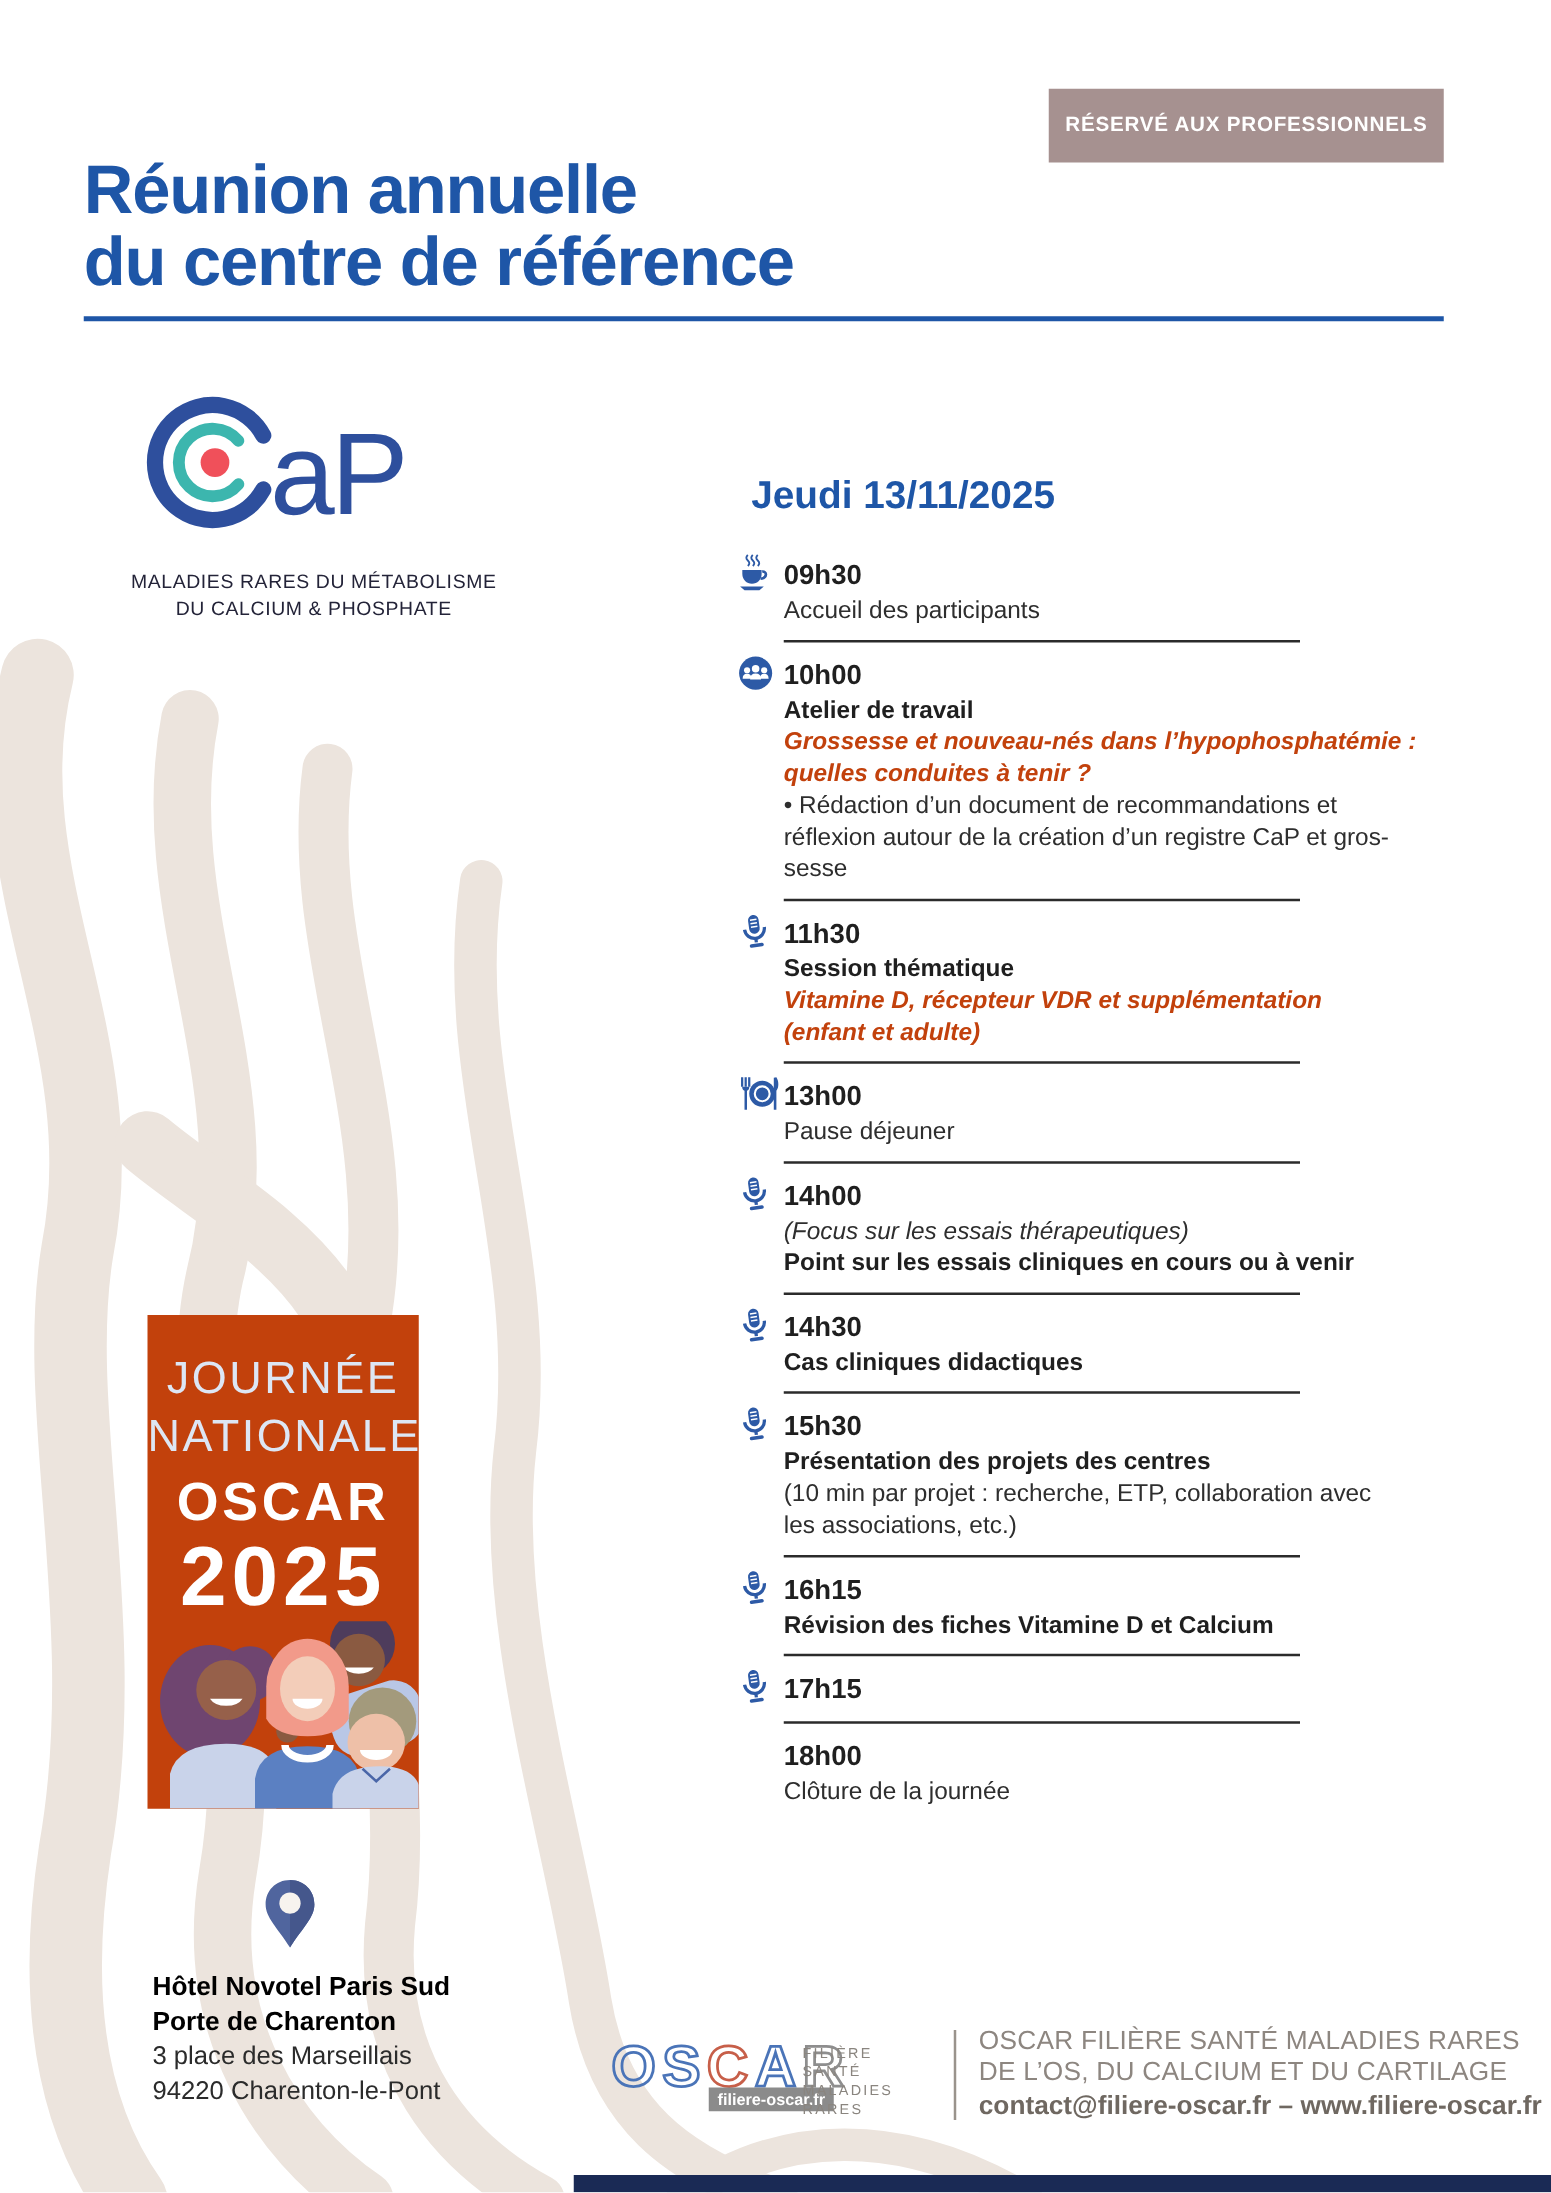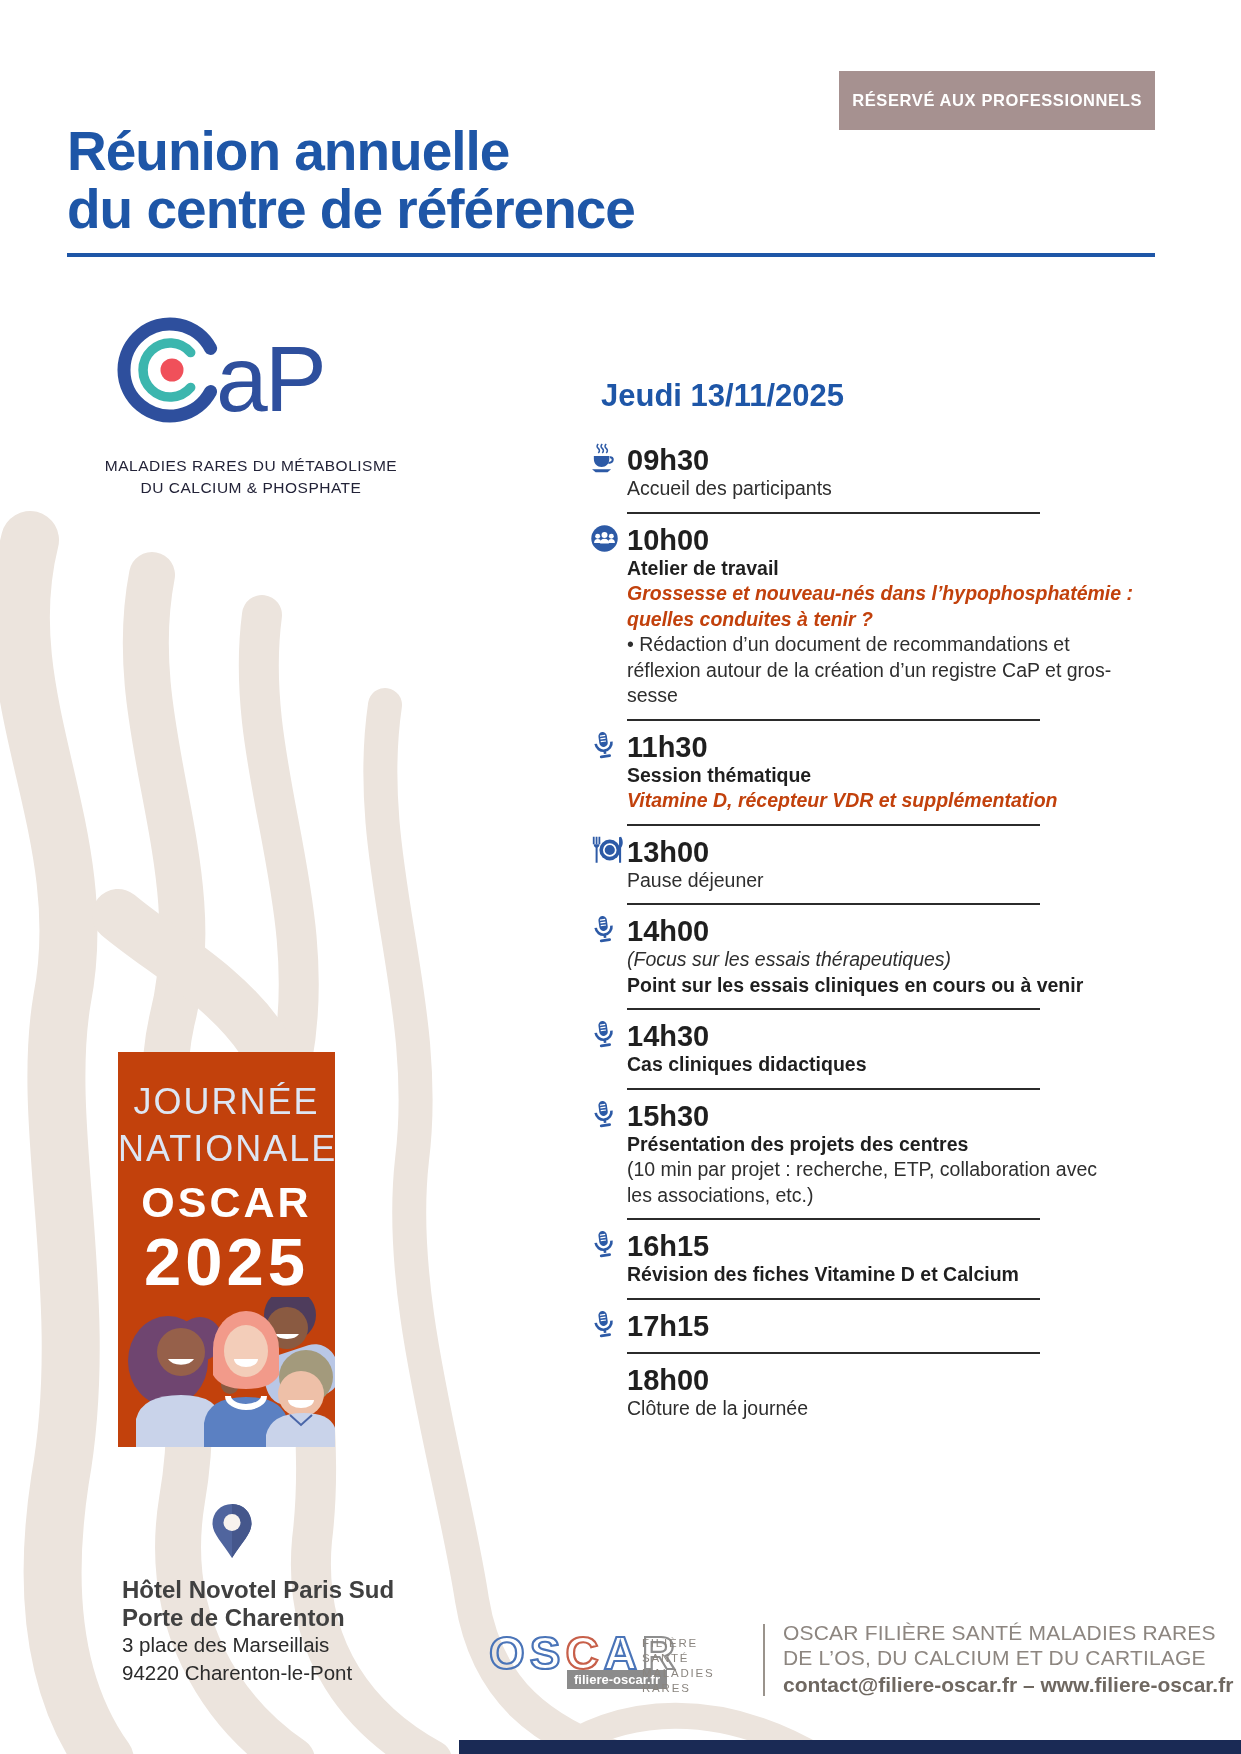--- a/index.html
+++ b/index.html
@@ -21,37 +21,37 @@
   .date-heading{position:absolute;left:601px;top:378px;color:#1e56a7;font-weight:bold;
     font-size:31px;z-index:2;}
 
   .schedule{position:absolute;left:594px;top:447px;width:446px;z-index:2;}
   .sched-item{position:relative;margin-left:33px;padding:13px 0 10px;border-bottom:2px solid #2b2b2b;}
   .sched-item:first-child{padding-top:0;}
   .sched-item:last-child{border-bottom:none;}
   .sched-icon{position:absolute;left:-38px;top:9px;width:34px;height:34px;color:#2d5aa6;}
   .sched-item:first-child .sched-icon{top:-5px;}
   .sched-icon svg{display:block;}
-  .sched-time{font-size:29px;font-weight:bold;color:#1f1f1f;line-height:26px;margin-bottom:3px;}
+  .sched-time{font-size:22px;font-weight:bold;color:#1f1f1f;line-height:26px;margin-bottom:3px;}
   .sched-line{font-size:19.5px;line-height:25.5px;color:#2e2e2e;white-space:nowrap;}
   .sched-line.b{font-weight:bold;color:#1f1f1f;}
   .sched-line.bi{font-weight:bold;font-style:italic;color:#c2410c;}
   .sched-line.i{font-style:italic;}
 
   .event-card{position:absolute;left:118px;top:1052px;width:217px;height:395px;
     background:#c2410c;overflow:hidden;text-align:center;z-index:2;}
   .card-light{font-size:36px;color:#dde6f4;letter-spacing:2px;line-height:47px;}
   .card-text{padding-top:26px;}
   .card-oscar{font-size:43px;font-weight:bold;color:#fff;letter-spacing:3px;line-height:52px;margin-top:4px;}
   .card-year{font-size:67px;font-weight:bold;color:#fff;letter-spacing:4px;line-height:68px;}
   .card-people{position:absolute;left:0;bottom:0;}
 
   .pin{position:absolute;left:210px;top:1502px;z-index:2;}
   .venue{position:absolute;left:122px;top:1576px;z-index:2;}
-  .addr-bold{font-size:24px;font-weight:bold;color:#404040;line-height:27.5px;}
+  .addr-bold{font-size:21px;font-weight:bold;color:#000000;line-height:27.5px;}
   .addr-reg{font-size:20.5px;color:#2b2b2b;line-height:27.5px;}
 
   .oscar-letters{position:absolute;left:489px;top:1630px;font-size:46px;font-weight:bold;
     letter-spacing:5px;line-height:46px;z-index:2;}
   .lo{color:var(--c);-webkit-text-stroke:2.2px var(--c);-webkit-text-fill-color:transparent;}
   .oscar-badge{position:absolute;left:567px;top:1670px;background:#8b8b8b;color:#fff;
     font-weight:bold;font-size:13px;padding:2px 7px;z-index:2;}
   .oscar-sub{position:absolute;left:642px;top:1636px;font-size:11.5px;letter-spacing:1.8px;
     color:#8a857f;line-height:15px;z-index:2;}
   .footer-divider{position:absolute;left:763px;top:1624px;width:2px;height:72px;background:#9a938c;z-index:2;}
@@ -143,20 +143,21 @@
               <path d="M13.2 5 h5.6 M13.2 8 h5.6 M13.2 11 h5.6" stroke="#fff" stroke-width="1.3"></path>
               <path d="M7.5 12.5 a8.5 8.5 0 0 0 17 0" stroke="currentColor" stroke-width="2.8" fill="none"></path>
               <path d="M16 21 v3.5" stroke="currentColor" stroke-width="2.8"></path>
               <rect x="10" y="25.5" width="12" height="3" rx="1.5" fill="currentColor"></rect>
             </g>
           </svg>
         </span>
         <div class="sched-time">11h30</div>
         <div class="sched-line b">Session thématique</div>
         <div class="sched-line bi">Vitamine D, récepteur VDR et supplémentation</div>
+        <div class="sched-line bi">(enfant et adulte)</div>
       </div>
       <div class="sched-item">
         <span class="sched-icon">
           <svg width="34" height="30" viewBox="0 0 36 30">
             <path d="M5 1 v8 M8 1 v8 M11 1 v8" stroke="currentColor" stroke-width="1.9" fill="none"></path>
             <path d="M5 9 c0 2 0.9 3 2 3.5 v16 h2.1 v-16 c1.1 -0.5 2 -1.5 2 -3.5 z" fill="currentColor"></path>
             <circle cx="22" cy="15" r="11" fill="currentColor"></circle>
             <circle cx="22" cy="15" r="6.3" stroke="#fff" stroke-width="1.8" fill="none"></circle>
             <path d="M34 1 c2.3 3.8 2.3 8.5 0 11.5 v16 h-2.2 v-27 z" fill="currentColor"></path>
           </svg>

